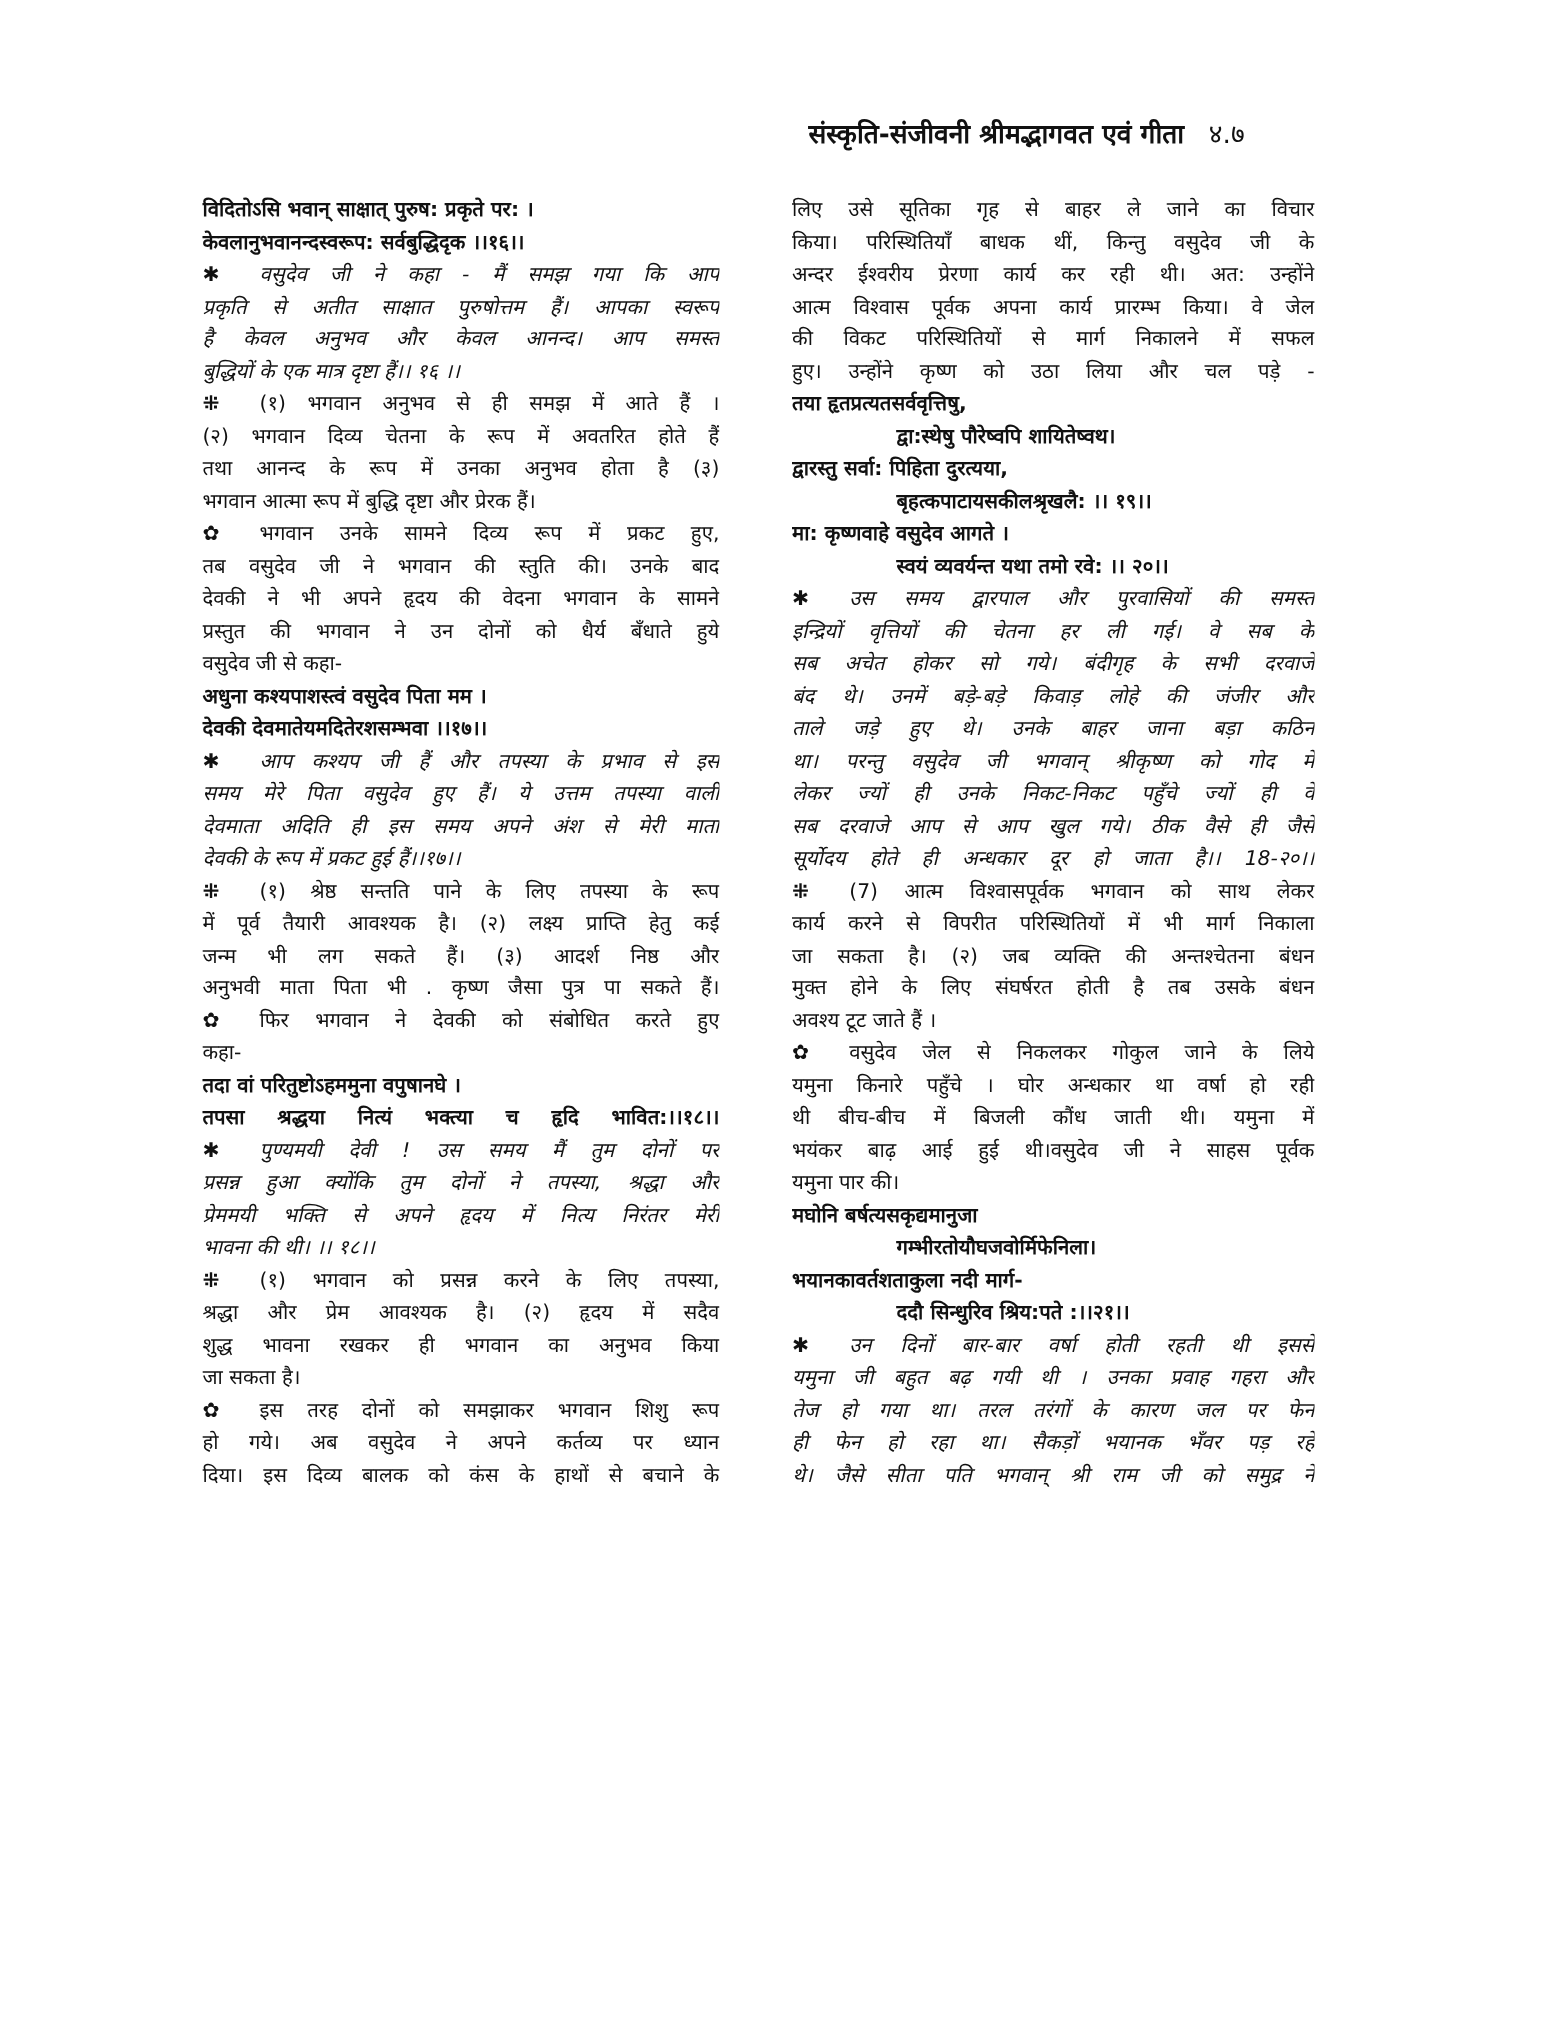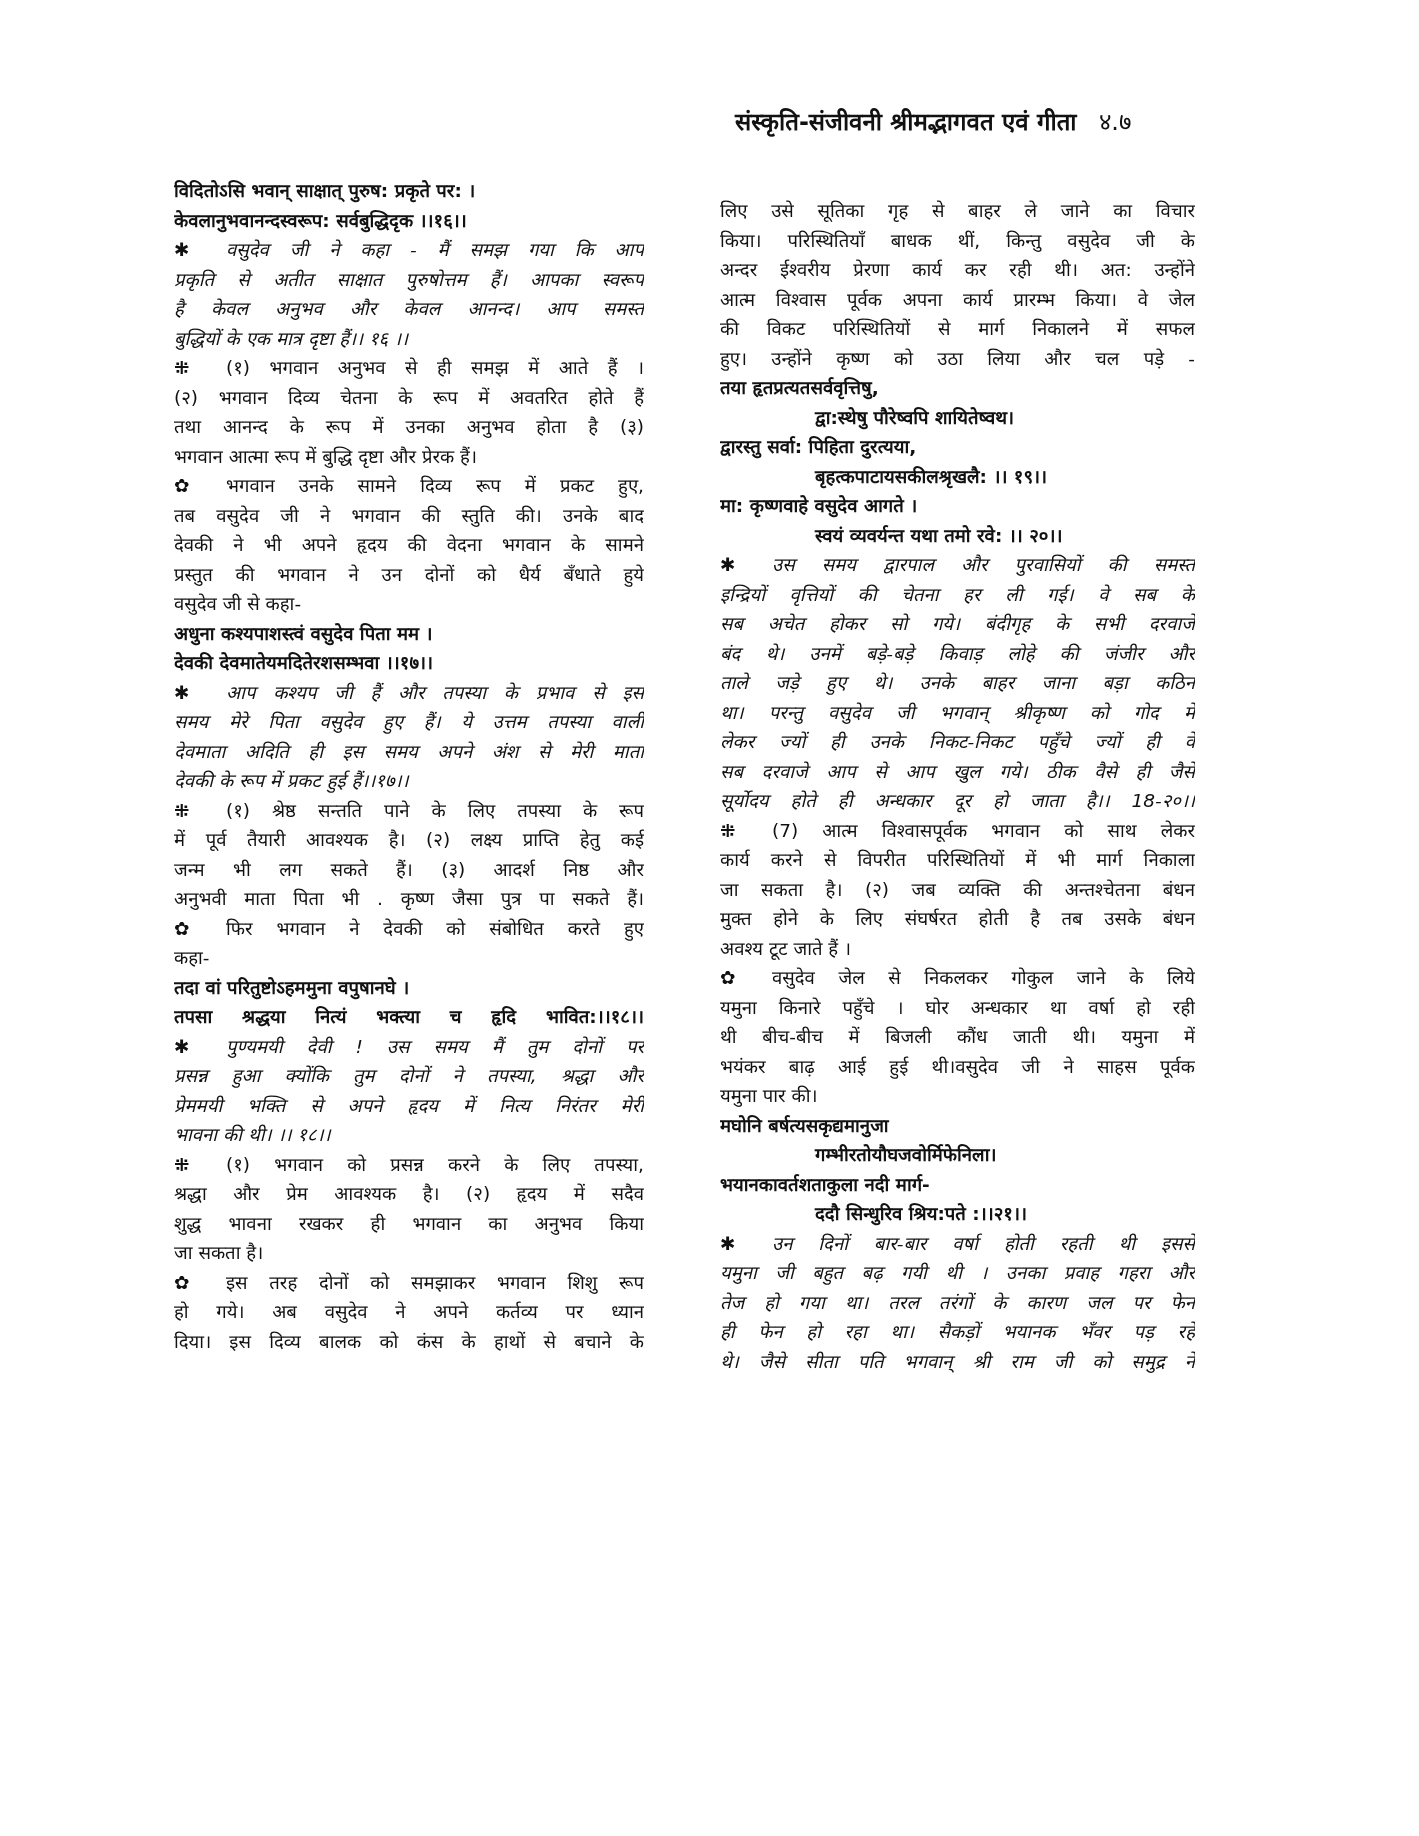--- a/index.html
+++ b/index.html
@@ -1,21 +1,21 @@
 <!DOCTYPE html>
 <html><head>
 <meta charset="utf-8">
 <style>
   html, body { margin: 0; padding: 0; background: #ffffff; }
   body { width: 1419px; height: 1836px; position: relative; overflow: hidden; color: #111; font-family: "DejaVu Sans", sans-serif; }
   .header { position: absolute; top: 104px; left: 735px; width: 480px; font-size: 24px; font-weight: bold; white-space: nowrap; }
   .header .pnum { margin-left: 14px; font-weight: normal; }
   .col { position: absolute; top: 176px; width: 470px; font-size: 18.5px; line-height: 29.5px; }
-  .col.left { left: 174px; }
-  .col.right { left: 720px; width: 475px; margin-top: 20px; }
+  .col.left { left: 184px; }
+  .col.right { left: 720px; width: 475px; }
   .ln { white-space: nowrap; height: 29.5px; text-align: justify; text-align-last: justify; overflow: hidden; }
   .ln.nj { text-align-last: left; }
   .ln.b { font-weight: bold; }
   .ln.i { font-style: italic; }
   .ln.indr { padding-left: 95px; text-align-last: left; }
   .ic { display: inline-block; width: 52px; font-style: normal; font-weight: bold; }
 </style>
 </head>
 <body>
 

